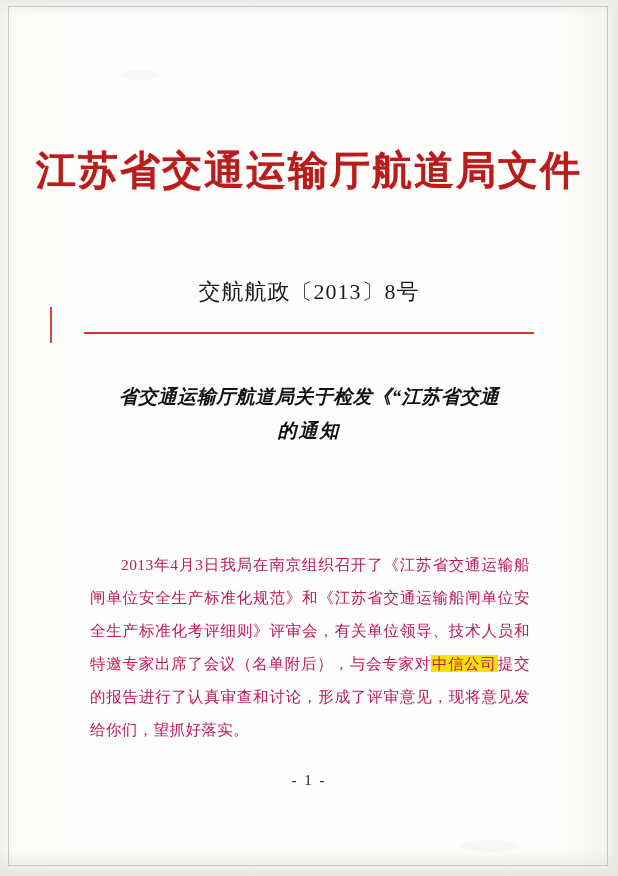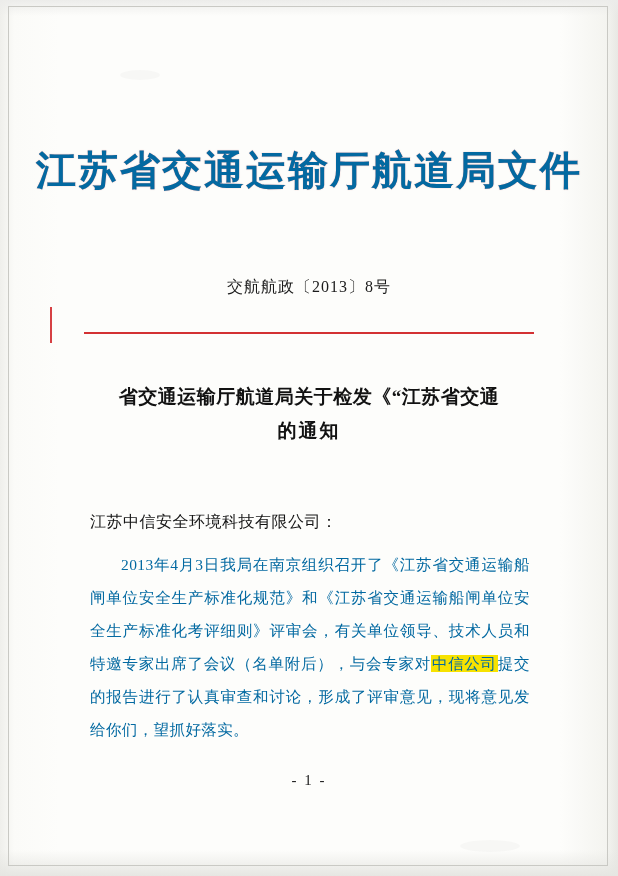--- a/index.html
+++ b/index.html
@@ -42,37 +42,37 @@
     border: 1px solid #c9c9c4;
   }
 
   
   .masthead {
     position: absolute;
     left: 0;
     top: 143px;
     width: 618px;
     text-align: center;
-    color: #0369a1;
+    color: #b91c1c;
     font-family: "Liberation Serif", serif;
     font-weight: bold;
     font-size: 40px;
     letter-spacing: 2px;
     text-shadow: 0 0 1px rgba(207,31,34,0.5);
     white-space: nowrap;
   }
 
   
   .doc-number {
     position: absolute;
     left: 0;
     top: 277px;
     width: 618px;
     text-align: center;
-    font-size: 16px;
+    font-size: 22px;
     color: #1b1b1b;
     letter-spacing: 1px;
   }
 
   
   .red-rule {
     position: absolute;
     left: 84px;
     top: 332px;
     width: 450px;
@@ -99,20 +99,21 @@
     text-align: center;
     font-size: 19px;
     font-weight: bold;
     line-height: 34px;
     color: #121212;
     letter-spacing: 0.5px;
   }
   .heading .l1, .heading .l2, .heading .l3 {
     display: block;
     white-space: nowrap;
+    font-style: italic;
   }
   .heading .l3 { letter-spacing: 2px; text-align: center; }
 
   
   .addressee {
     position: absolute;
     left: 90px;
     top: 512px;
     font-size: 16px;
     color: #141414;
@@ -120,21 +121,21 @@
   }
 
   
   .body-text {
     position: absolute;
     left: 90px;
     top: 548px;
     width: 440px;
     font-size: 15.5px;
     line-height: 33px;
-    color: #0369a1;
+    color: #be185d;
     text-align: justify;
     text-justify: inter-ideograph;
     letter-spacing: 0.4px;
   }
   .body-text p { margin: 0; text-indent: 2em; }
   .hl {
     background: #f7e200;
     padding: 0 1px;
   }
 
@@ -174,21 +175,20 @@
   <div class="doc-number">交航航政〔2013〕8号</div>
 
   <div class="red-rule-tick"></div>
   <div class="red-rule"></div>
 
   <div class="heading">
     <span class="l1">省交通运输厅航道局关于检发《“江苏省交通</span>
     <span class="l3">的通知</span>
   </div>
 
-  <div class="addressee">江苏中信安全环境科技有限公司：</div>
 
   <div class="body-text">
     <p>
       <span>2013年4月3日我局在南京组织召开了《江苏省交通运输船闸单位安全生产标准化规范》和《江苏省交通运输船闸单位安全生产标准化考评细则》评审会，有关单位领导、技术人员和特邀专家出席了会议（名单附后），与会专家对</span><span class="hl">中信公司</span><span>提交的报告进行了认真审查和讨论，形成了评审意见，现将意见发给你们，望抓好落实。</span>
     </p>
   </div>
 
   <div class="page-number">- 1 -</div>
 </div>
 

